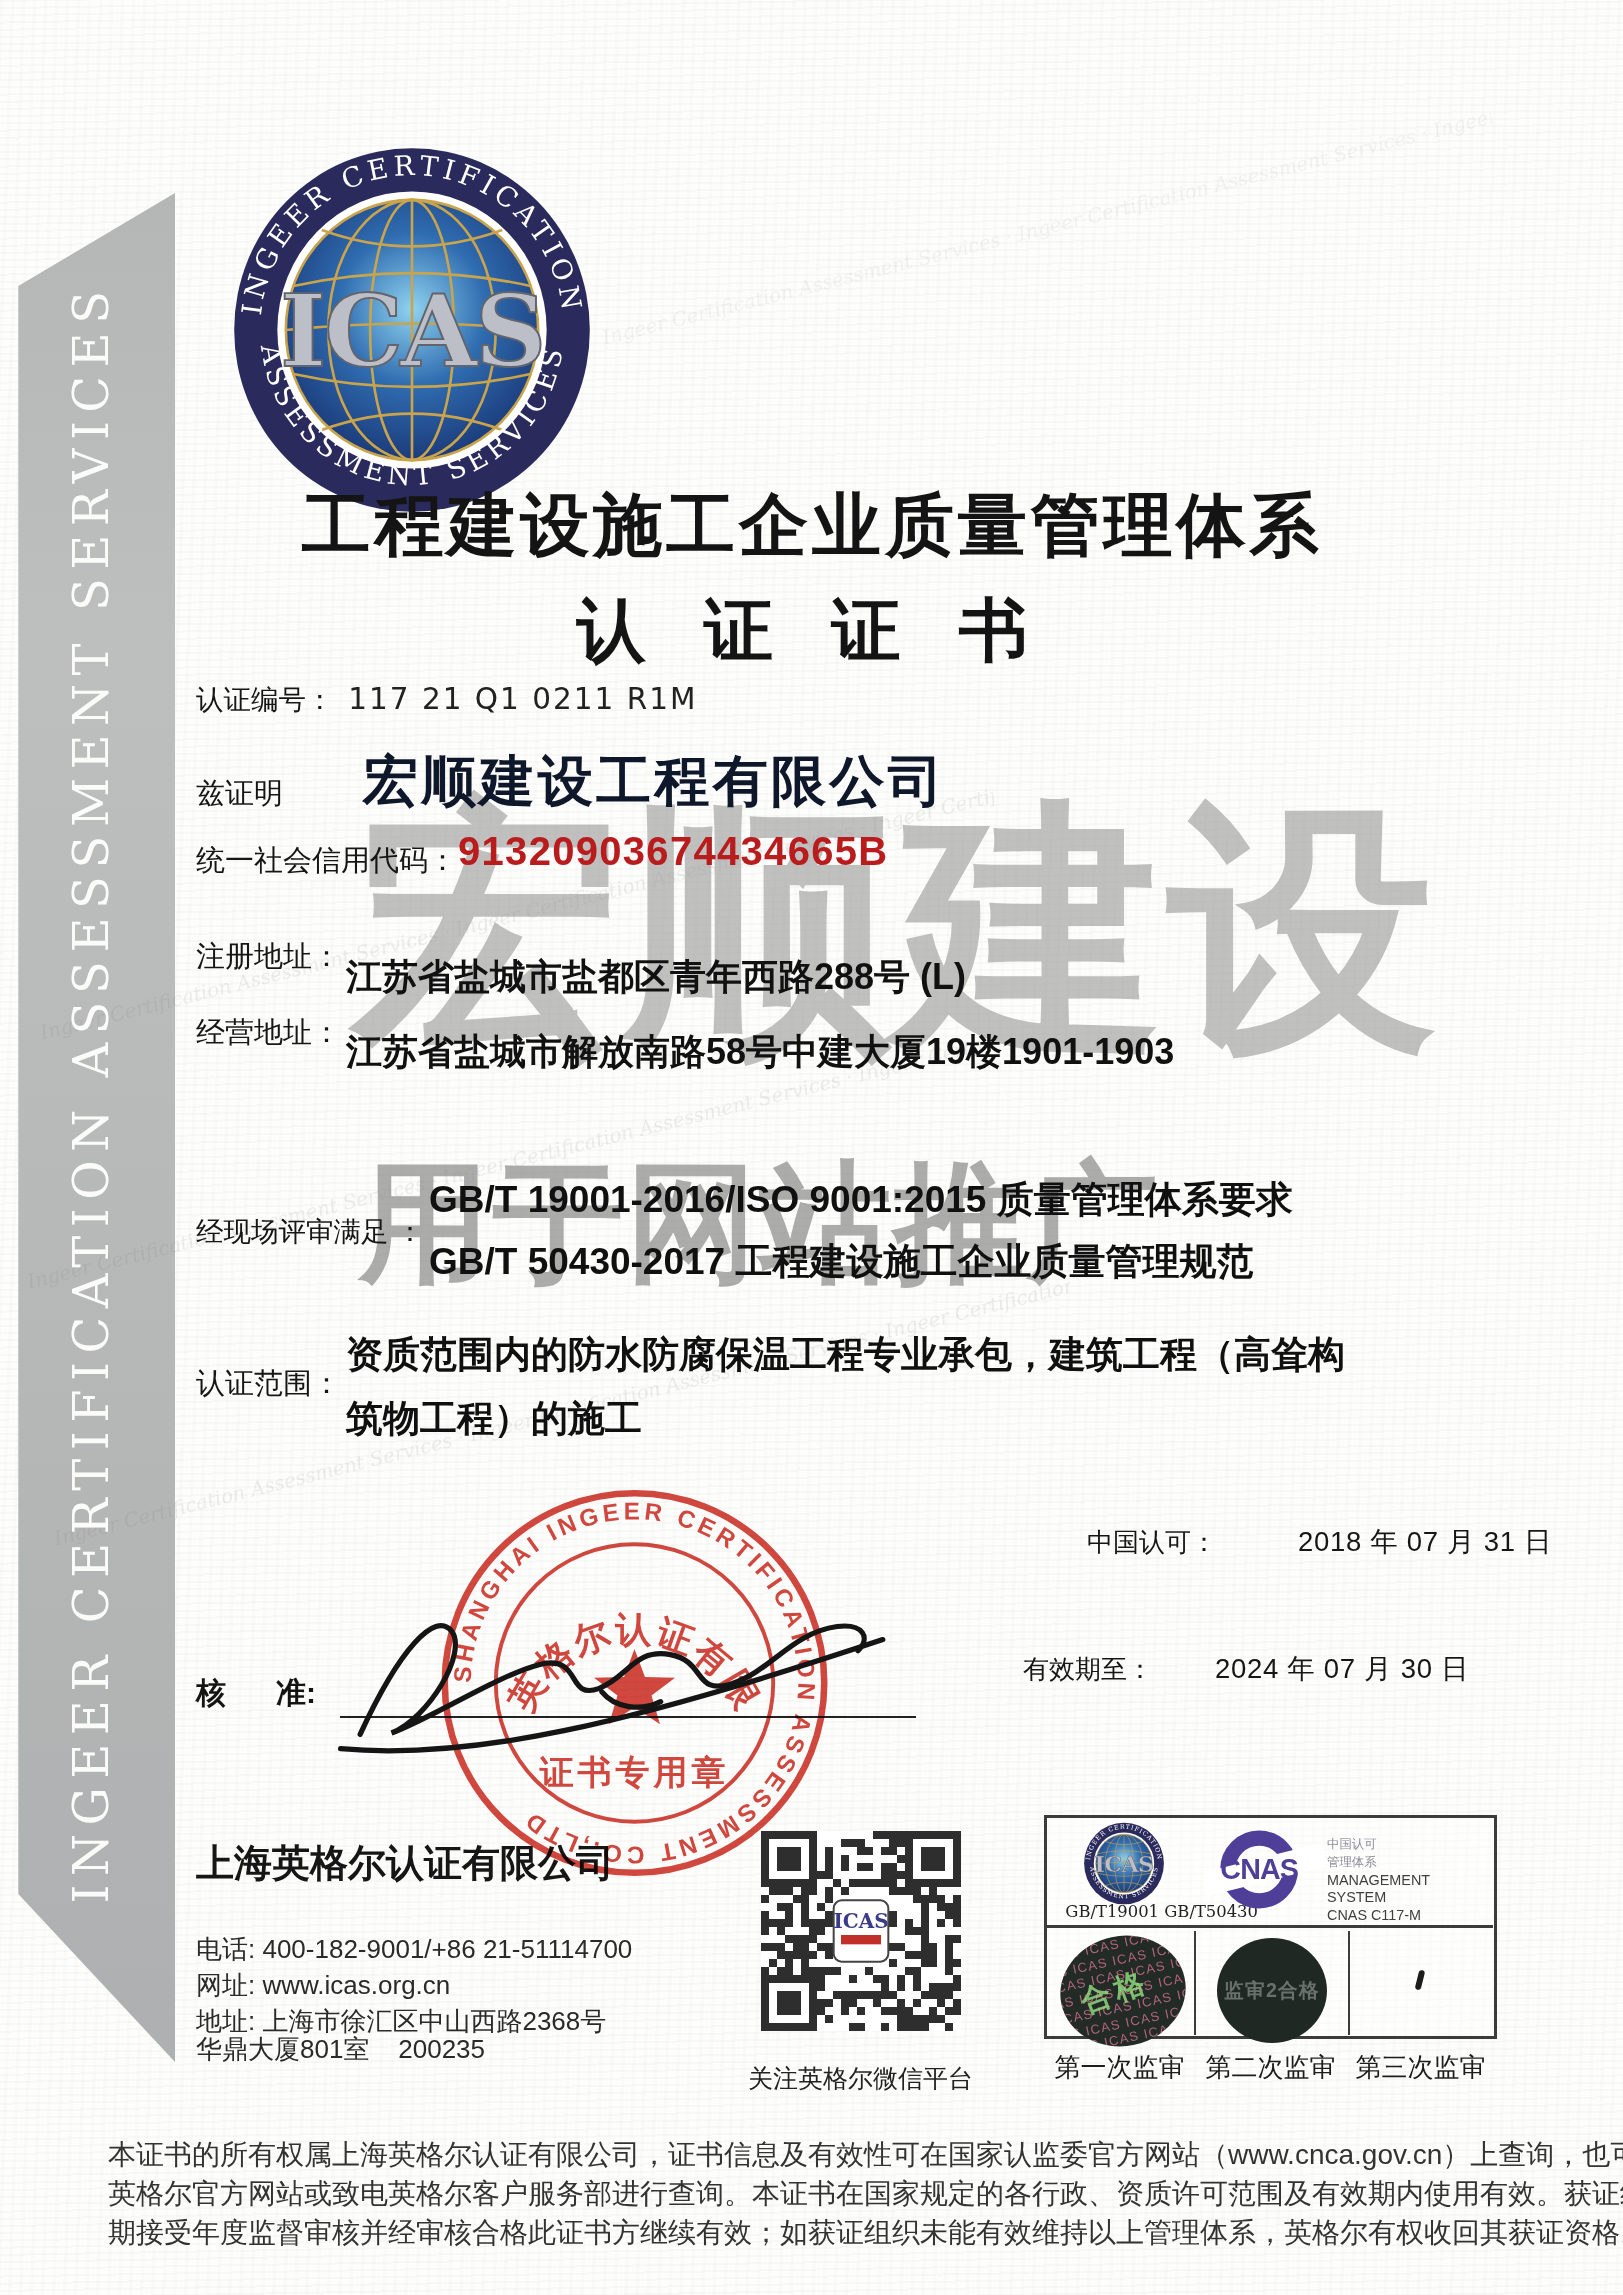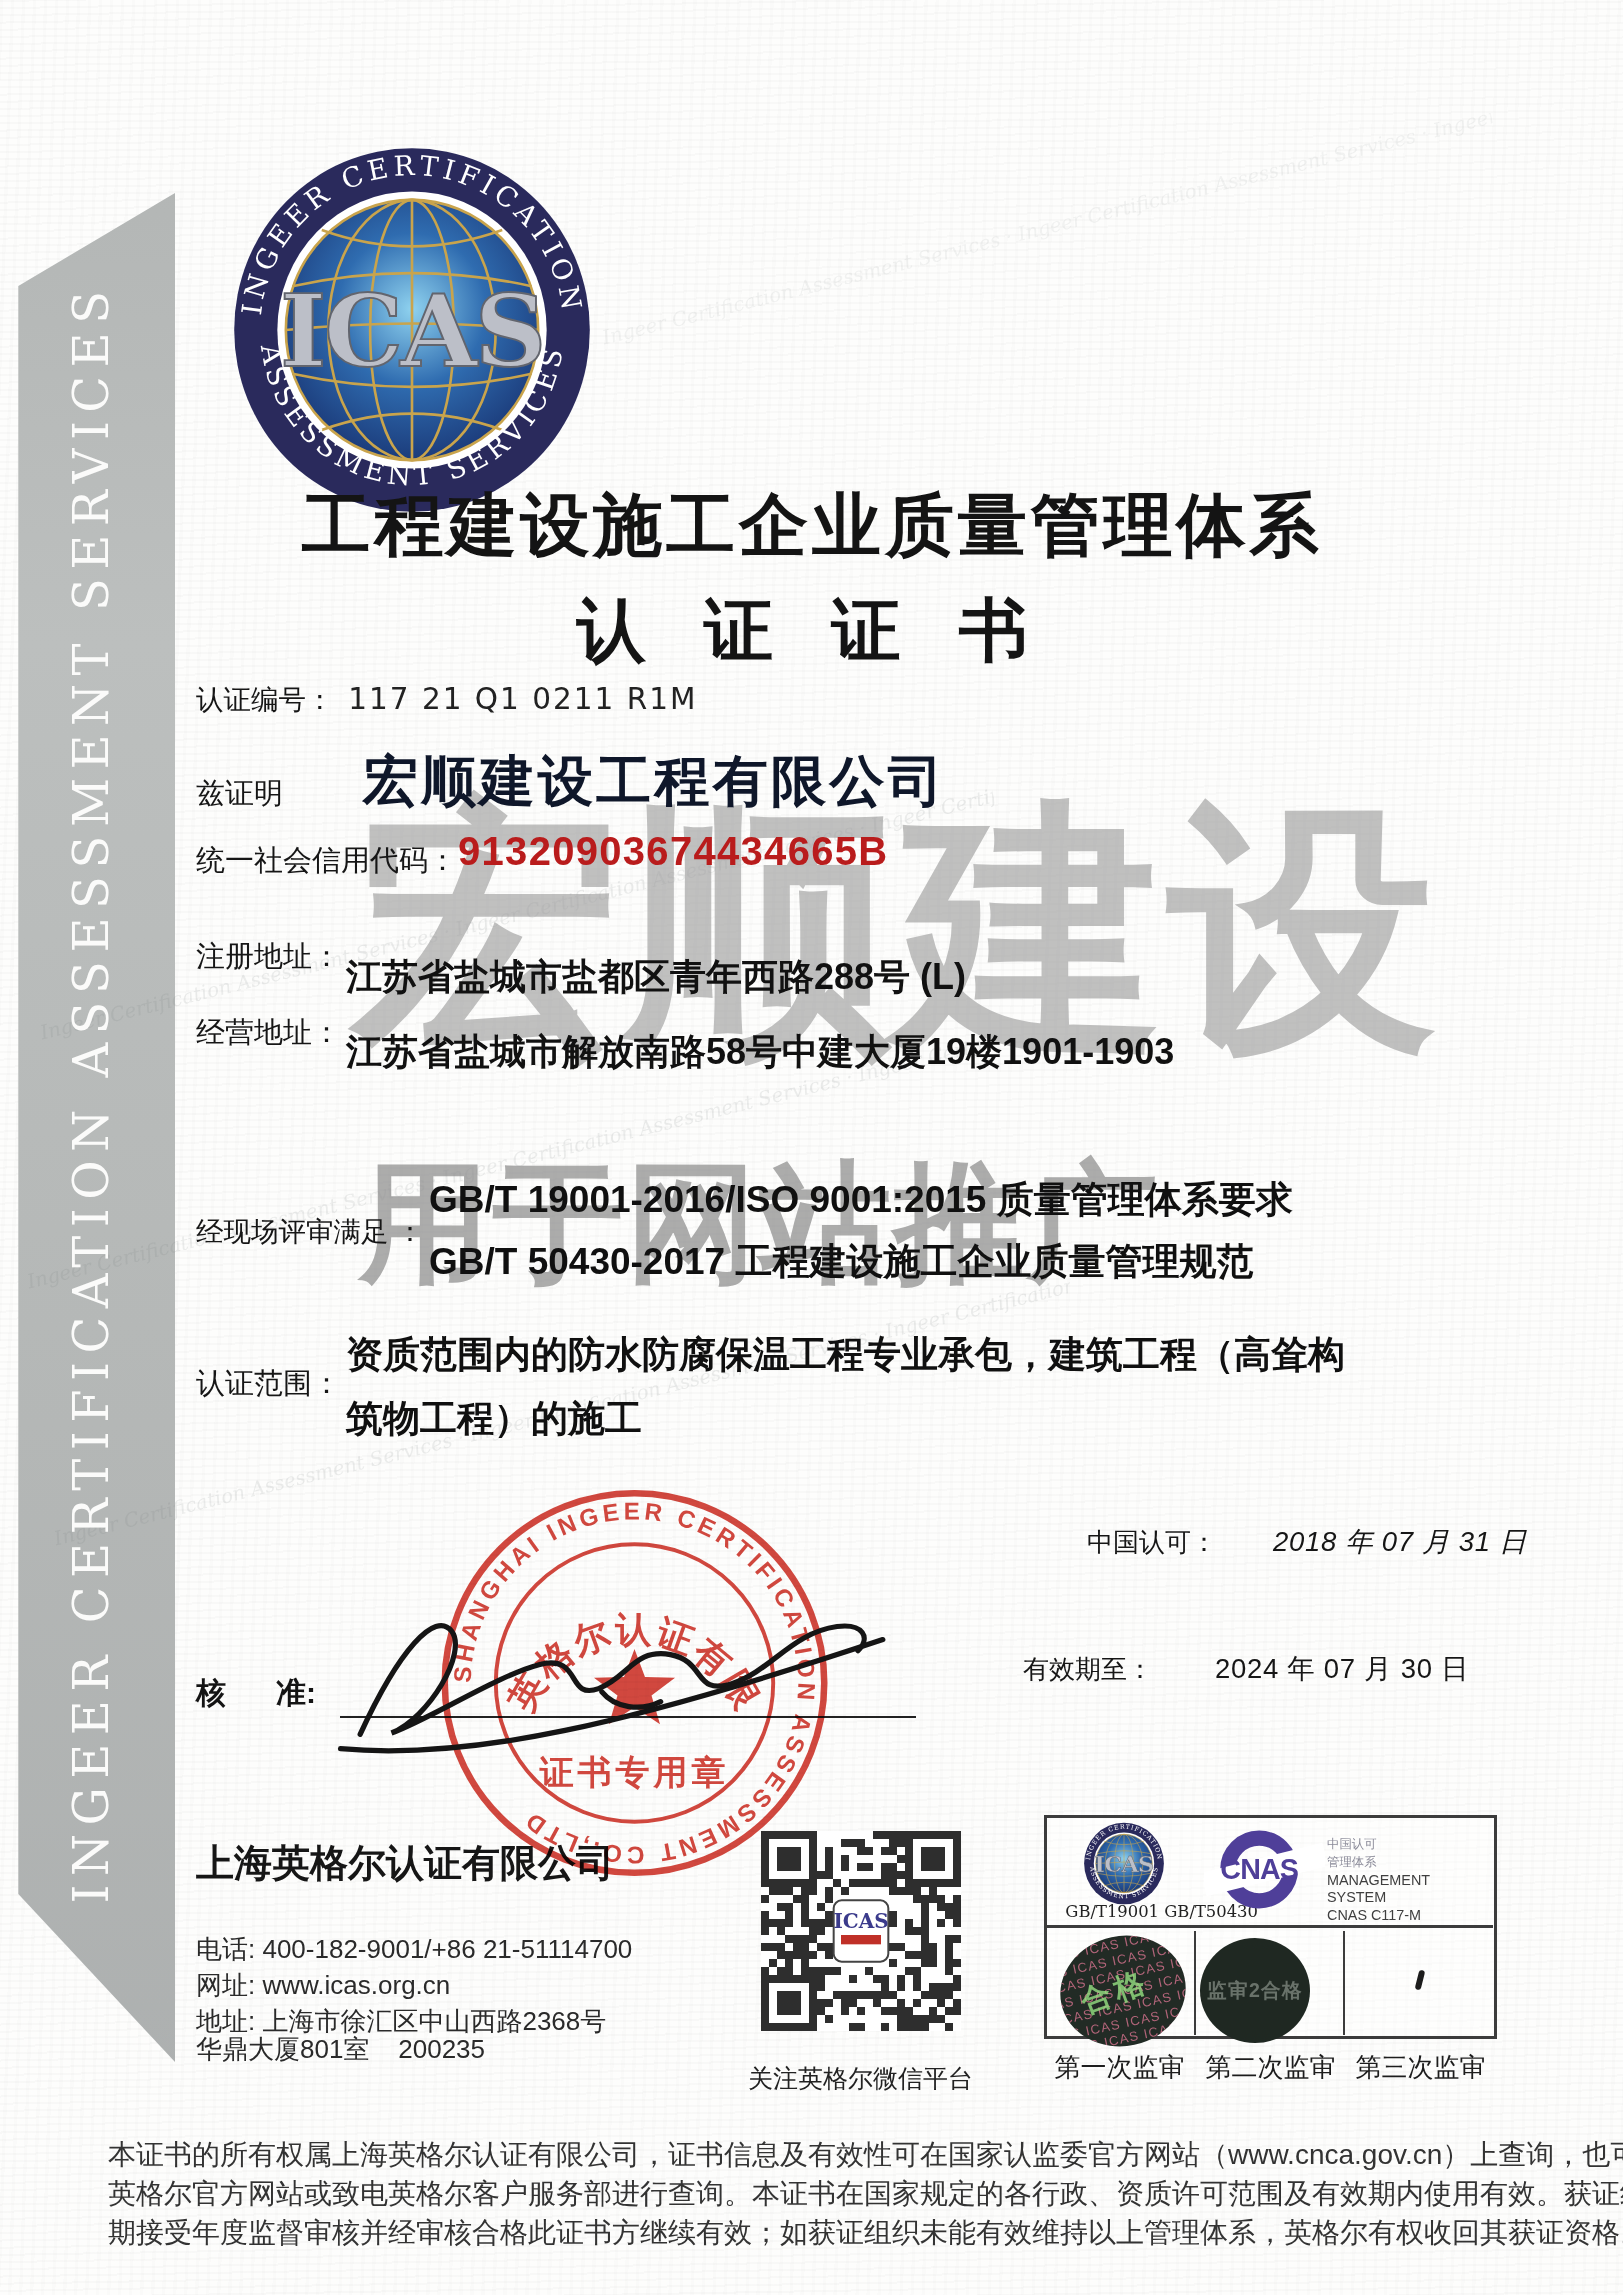--- a/index.html
+++ b/index.html
@@ -142,21 +142,21 @@
   <div class="abs z4 lbl" style="left:196px;top:1214px;">经现场评审满足 ：</div>
   <div class="abs z4 std" style="left:429px;top:1175px;">GB/T 19001-2016/ISO 9001:2015 质量管理体系要求</div>
   <div class="abs z4 std" style="left:429px;top:1237px;">GB/T 50430-2017 工程建设施工企业质量管理规范</div>
 
   <div class="abs z4 lbl" style="left:196px;top:1364px;font-size:29px;">认证范围：</div>
   <div class="abs z4 std" style="left:346px;top:1330px;">资质范围内的防水防腐保温工程专业承包，建筑工程（高耸构</div>
   <div class="abs z4 std" style="left:346px;top:1394px;">筑物工程）的施工</div>
 
   <div class="abs z4" style="left:1087px;top:1524px;">
     <span class="date-lbl">中国认可：</span>
-    <span class="date-val" style="margin-left:53px;font-style:italic;">2018 年 07 月 31 日</span>
+    <span class="date-val" style="margin-left:78px;">2018 年 07 月 31 日</span>
   </div>
   <div class="abs z4" style="left:1023px;top:1651px;">
     <span class="date-lbl">有效期至：</span>
     <span class="date-val" style="margin-left:59px;">2024 年 07 月 30 日</span>
   </div>
 
   <div class="abs z4 approve-lbl" style="left:196px;top:1673px;">核      准:</div>
   <div class="abs z4 sig-line"></div>
 
   <svg class="abs" style="left:429px;top:1471px;z-index:5;opacity:.92;mix-blend-mode:multiply;" width="411" height="424" viewBox="0 0 628 648">
@@ -429,21 +429,21 @@
         <div>MANAGEMENT SYSTEM</div>
         <div>CNAS C117-M</div>
       </div>
     </div>
     <div class="acc-cell" style="left:0;width:149px;">
       <div class="holo1">
         <div class="pat">ICAS ICAS ICAS ICAS ICAS ICAS ICAS ICAS ICAS ICAS ICAS ICAS ICAS ICAS ICAS ICAS ICAS ICAS ICAS ICAS ICAS ICAS ICAS ICAS ICAS ICAS ICAS ICAS</div>
         <div class="ok">合格</div>
       </div>
     </div>
-    <div class="acc-cell" style="left:132px;width:166px;text-align:center;">
+    <div class="acc-cell" style="left:149px;width:154px;text-align:center;">
       <div class="holo2">
         <span>监审2合格</span>
       </div>
     </div>
     <div class="acc-cell" style="left:298px;width:148px;border-right:none;">
       <div class="tick"></div>
     </div>
   </div>
   <div class="abs z4 stamp-caption" style="left:1044px;top:2050px;">第一次监审</div>
   <div class="abs z4 stamp-caption" style="left:1195px;top:2050px;">第二次监审</div>

